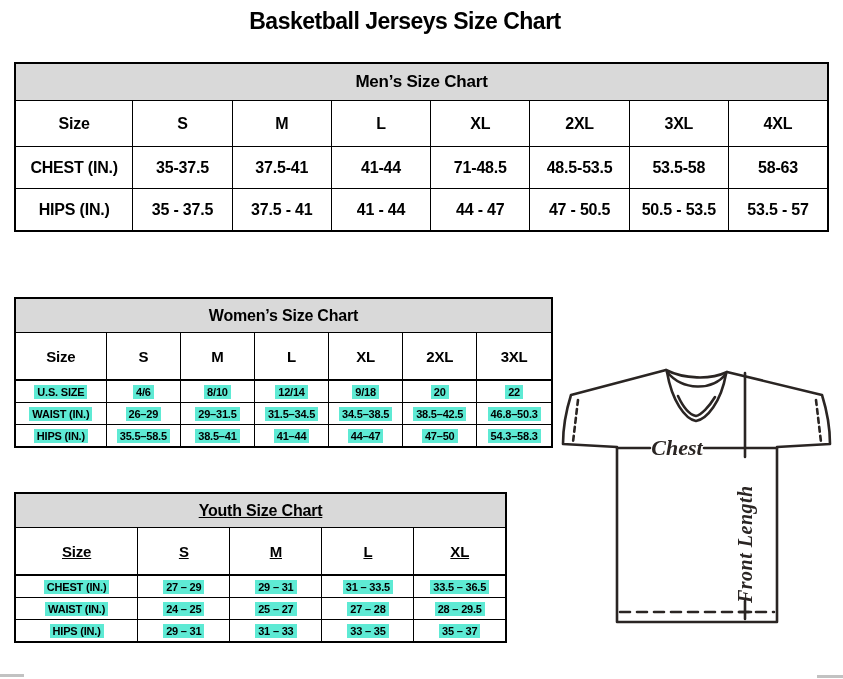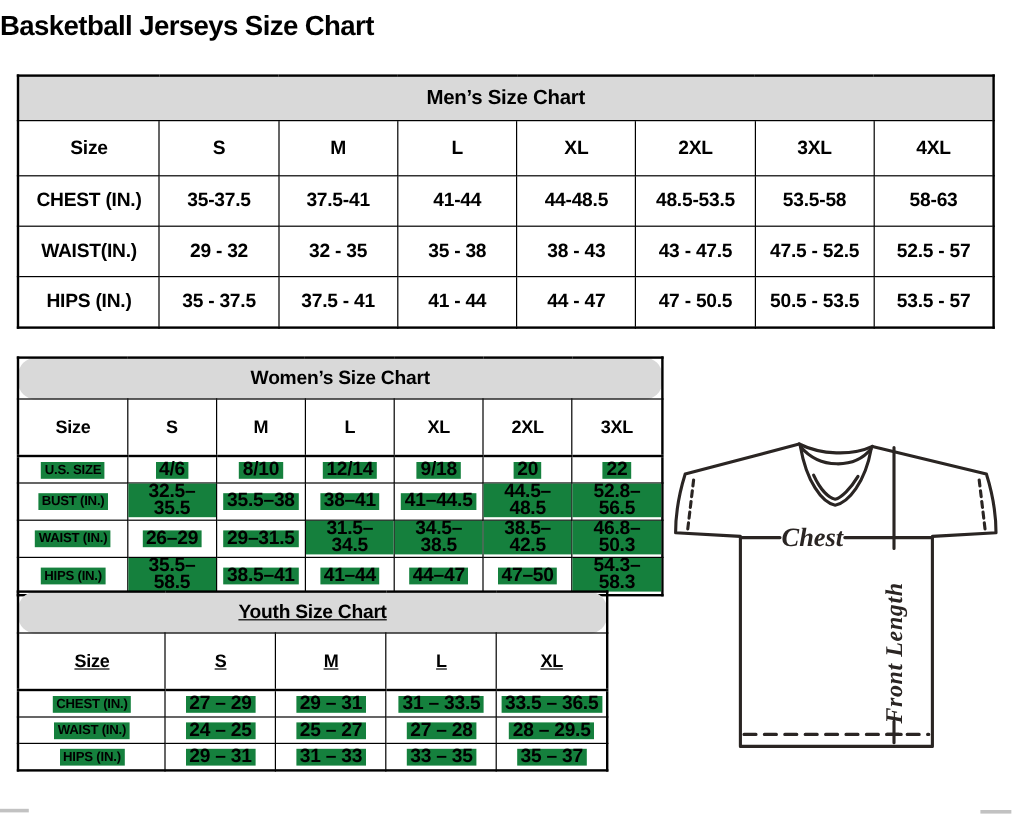--- a/index.html
+++ b/index.html
@@ -1,44 +1,44 @@
 <!DOCTYPE html>
 <html><head>
 <meta charset="utf-8">
 <style>
   html,body{margin:0;padding:0;}
   body{
     width:843px;height:679px;position:relative;background:#ffffff;
     font-family:"Liberation Sans",sans-serif;color:#000;overflow:hidden;
   }
   .page-title{
-    position:absolute;top:8px;left:0;width:810px;text-align:left;
+    position:absolute;top:8px;left:0;width:810px;text-align:center;
     font-size:23px;font-weight:bold;letter-spacing:-0.5px;
   }
   .tbl-wrap{position:absolute;}
   .tbl-wrap.mens{left:14px;top:62px;width:815px;}
   .tbl-wrap.womens{left:14px;top:297px;width:539px;}
   .tbl-wrap.youth{left:14px;top:492px;width:493px;text-decoration:underline;}
   table.size-table{
     border-collapse:collapse;table-layout:fixed;width:100%;
     border:2px solid #000;
   }
   table.size-table td{
     border:1px solid #000;text-align:center;vertical-align:middle;
     font-weight:bold;letter-spacing:-0.2px;padding:0;
   }
   td.bar{background:#d9d9d9;border-bottom:2px solid #000;}
   .mens .bar-row td{height:36px;font-size:17px;}
-  .womens .bar-row td,.youth .bar-row td{height:33px;font-size:16px;border-radius:15px;}
+  .womens .bar-row td,.youth .bar-row td{height:33px;font-size:16px;}
   .mens .head-row td{height:45px;font-size:16px;}
   .womens .head-row td,.youth .head-row td{height:46px;font-size:15px;border-bottom:2px solid #000;}
   .mens .data-row td{height:41px;font-size:16px;}
-  .sm-row td{height:21px;font-size:16px;}
+  .sm-row td{height:21px;font-size:11px;}
   .sm-row td.row-label{font-size:11px;}
-  .hl{background:#15803d;padding:0 3px;display:inline-block;line-height:14px;}
+  .hl{background:#5eead4;padding:0 3px;display:inline-block;line-height:14px;}
   
   .jersey{position:absolute;left:553px;top:356px;width:290px;height:272px;}
   .jersey text{
     font-family:"Liberation Serif","DejaVu Serif",serif;
     font-style:italic;font-weight:bold;fill:#2a2523;
   }
   
   .sb-thumb{position:absolute;height:3px;background:#c2c2c2;}
   .sb-thumb.left{left:0;top:674px;width:24px;}
   .sb-thumb.right{left:817px;top:675px;width:26px;}
@@ -72,34 +72,24 @@
       <td>XL</td>
       <td>2XL</td>
       <td>3XL</td>
       <td>4XL</td>
     </tr>
     <tr class="data-row">
       <td class="row-label">CHEST (IN.)</td>
       <td>35-37.5</td>
       <td>37.5-41</td>
       <td>41-44</td>
-      <td>44-48.5</td>
+      <td>71-48.5</td>
       <td>48.5-53.5</td>
       <td>53.5-58</td>
       <td>58-63</td>
-    </tr>
-    <tr class="data-row">
-      <td class="row-label">WAIST(IN.)</td>
-      <td>29 - 32</td>
-      <td>32 - 35</td>
-      <td>35 - 38</td>
-      <td>38 - 43</td>
-      <td>43 - 47.5</td>
-      <td>47.5 - 52.5</td>
-      <td>52.5 - 57</td>
     </tr>
     <tr class="data-row">
       <td class="row-label">HIPS (IN.)</td>
       <td>35 - 37.5</td>
       <td>37.5 - 41</td>
       <td>41 - 44</td>
       <td>44 - 47</td>
       <td>47 - 50.5</td>
       <td>50.5 - 53.5</td>
       <td>53.5 - 57</td>
@@ -135,29 +125,20 @@
     <tr class="sm-row">
       <td class="row-label"><span class="hl">U.S. SIZE</span></td>
       <td><span class="hl">4/6</span></td>
       <td><span class="hl">8/10</span></td>
       <td><span class="hl">12/14</span></td>
       <td><span class="hl">9/18</span></td>
       <td><span class="hl">20</span></td>
       <td><span class="hl">22</span></td>
     </tr>
     <tr class="sm-row">
-      <td class="row-label"><span class="hl">BUST (IN.)</span></td>
-      <td><span class="hl">32.5–35.5</span></td>
-      <td><span class="hl">35.5–38</span></td>
-      <td><span class="hl">38–41</span></td>
-      <td><span class="hl">41–44.5</span></td>
-      <td><span class="hl">44.5–48.5</span></td>
-      <td><span class="hl">52.8–56.5</span></td>
-    </tr>
-    <tr class="sm-row">
       <td class="row-label"><span class="hl">WAIST (IN.)</span></td>
       <td><span class="hl">26–29</span></td>
       <td><span class="hl">29–31.5</span></td>
       <td><span class="hl">31.5–34.5</span></td>
       <td><span class="hl">34.5–38.5</span></td>
       <td><span class="hl">38.5–42.5</span></td>
       <td><span class="hl">46.8–50.3</span></td>
     </tr>
     <tr class="sm-row">
       <td class="row-label"><span class="hl">HIPS (IN.)</span></td>

